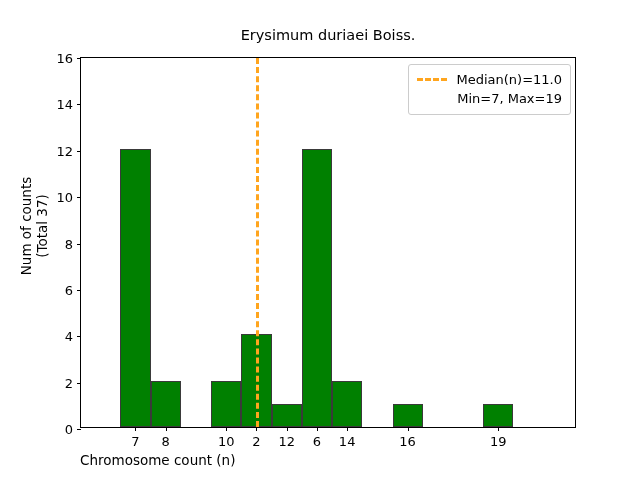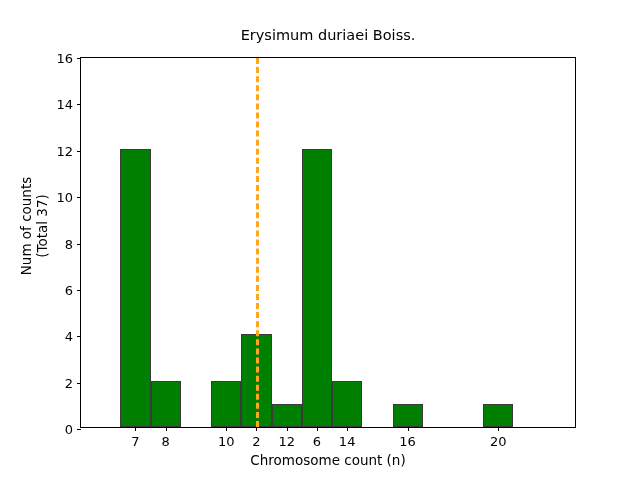--- a/index.html
+++ b/index.html
@@ -78,21 +78,20 @@
     font-size:13px;
     color:#000000;
     white-space:nowrap;
     transform:translateX(-50%);
   }
 
   
   .xlabel{
     position:absolute;
     left:80px;top:452px;width:496px;
-    text-align:center;
     font-size:13.5px;
     color:#000000;
   }
   .ylabel{
     position:absolute;
     left:-166px;top:210px;
     width:400px;
     text-align:center;
     font-size:13.5px;
     color:#000000;
@@ -180,23 +179,32 @@
         <div class="xtick-label" style="left: 175.415px;">2</div>
         <div class="xtick-mark" style="left: 205.659px;"></div>
         <div class="xtick-label" style="left: 205.659px;">12</div>
         <div class="xtick-mark" style="left: 235.902px;"></div>
         <div class="xtick-label" style="left: 235.902px;">6</div>
         <div class="xtick-mark" style="left: 266.146px;"></div>
         <div class="xtick-label" style="left: 266.146px;">14</div>
         <div class="xtick-mark" style="left: 326.634px;"></div>
         <div class="xtick-label" style="left: 326.634px;">16</div>
         <div class="xtick-mark" style="left: 417.366px;"></div>
-        <div class="xtick-label" style="left: 417.366px;">20</div>
-      </div>
-
+        <div class="xtick-label" style="left: 417.366px;">19</div>
+      </div>
+
+    <div class="legend-box">
+      <div class="legend-row">
+        <span class="legend-swatch"></span>
+        <span class="legend-text">Median(n)=11.0</span>
+      </div>
+      <div class="legend-row second">
+        <span class="legend-text">Min=7, Max=19</span>
+      </div>
+    </div>
   </div>
 
   <div class="xlabel">Chromosome count (n)</div>
 
   <div class="ylabel">
     <span>Num of counts</span>
     <br>
     <span>(Total 37)</span>
   </div>
 

